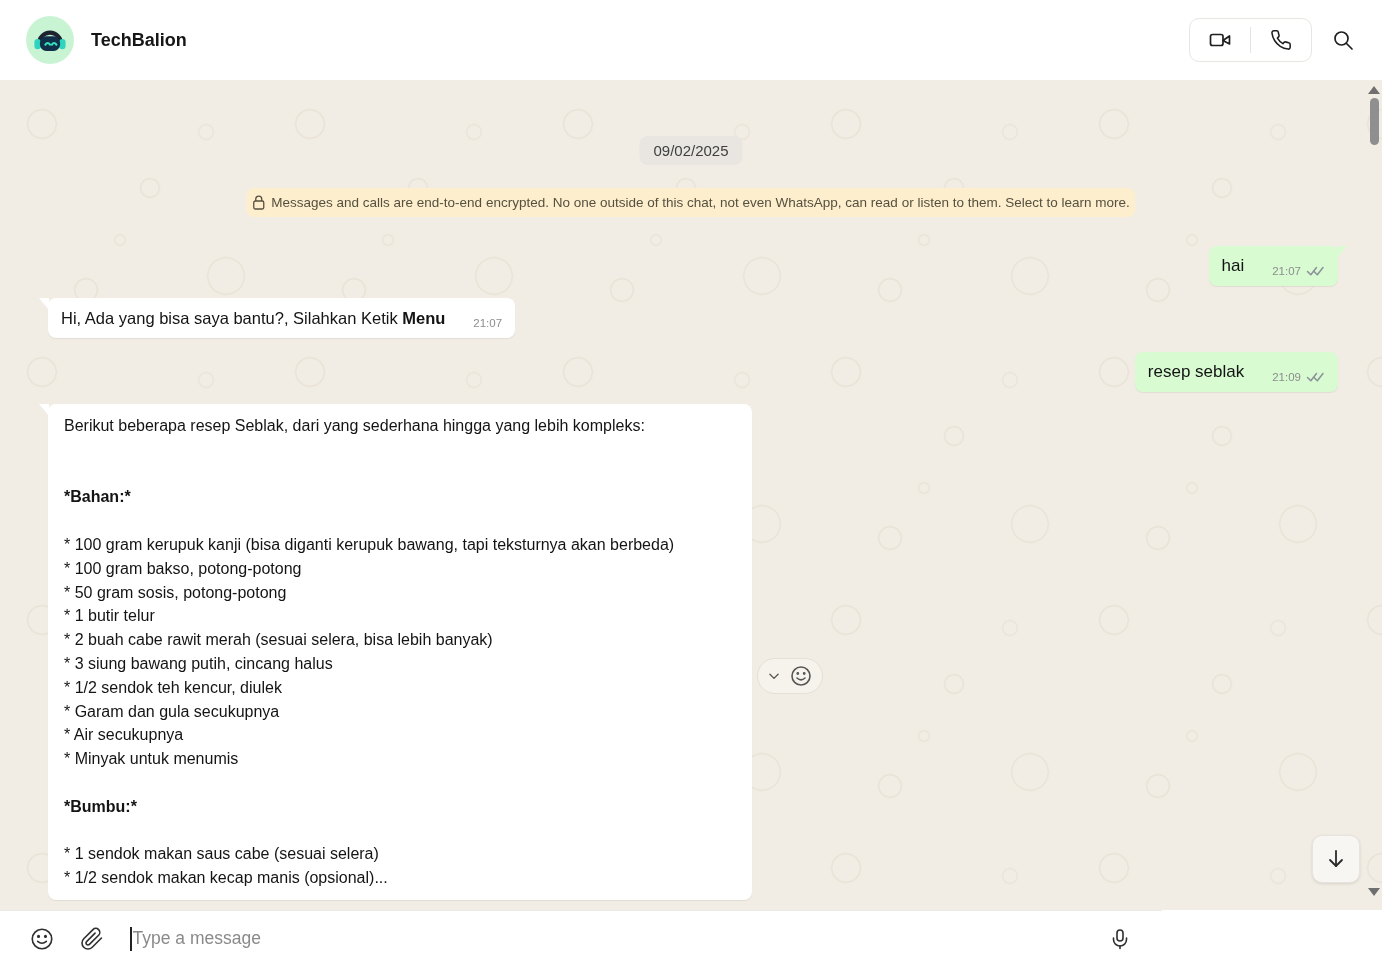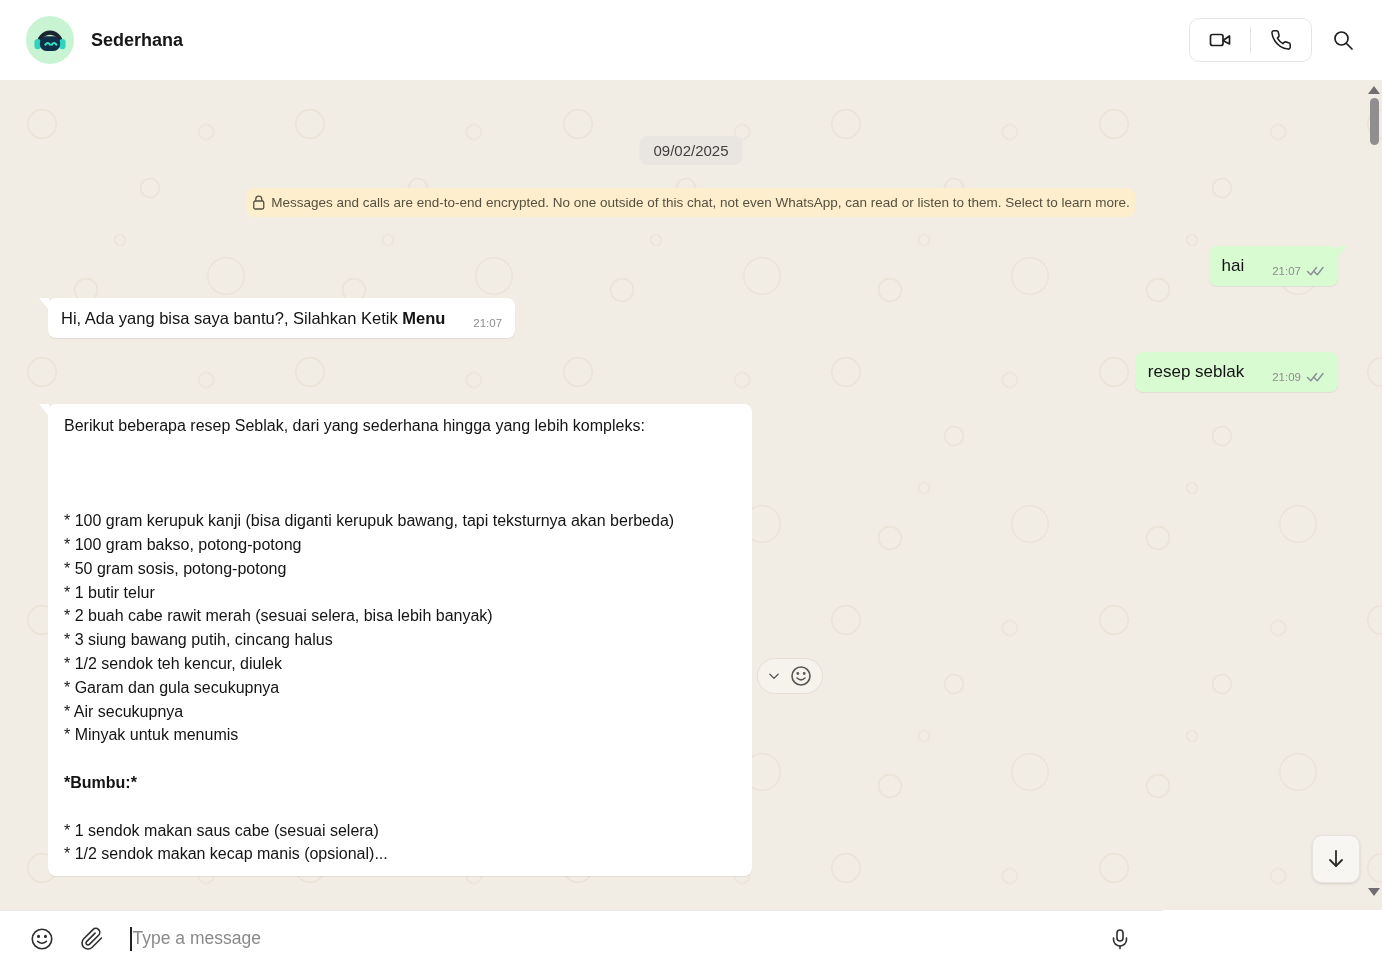--- a/index.html
+++ b/index.html
@@ -137,21 +137,21 @@
   <div class="avatar">
     <svg width="44" height="44" viewBox="0 0 48 48">
       <path d="M12 28 a12 12 0 0 1 24 0" fill="none" stroke="#1c2430" stroke-width="4.5" stroke-linecap="round"></path>
       <rect x="7" y="23" width="7" height="11" rx="3.5" fill="#2dd4bf"></rect>
       <rect x="34" y="23" width="7" height="11" rx="3.5" fill="#2dd4bf"></rect>
       <rect x="13" y="20" width="22" height="16" rx="7" fill="#103049"></rect>
       <path d="M19 29 q2.5 -3.5 5 0" fill="none" stroke="#35e0c0" stroke-width="2.4" stroke-linecap="round"></path>
       <path d="M26 29 q2.5 -3.5 5 0" fill="none" stroke="#35e0c0" stroke-width="2.4" stroke-linecap="round"></path>
     </svg>
   </div>
-  <div class="chat-title">Sederhana</div>
+  <div class="chat-title">TechBalion</div>
 
   <div class="header-right">
     <div class="call-group">
       <button class="call-btn">
         <svg class="stroke" width="24" height="24" viewBox="0 0 24 24">
           <rect x="2.5" y="6.5" width="12.5" height="11" rx="2"></rect>
           <path d="M15 12.5 l6.5 -4.5 v8 z"></path>
         </svg>
       </button>
       <div class="call-divider"></div>
@@ -222,20 +222,21 @@
       </span>
     </div>
   </div>
 
   <div class="bubble in msg-recipe">
     <span class="tail"></span>
     <div>
         <div class="msg-line">Berikut beberapa resep Seblak, dari yang sederhana hingga yang lebih kompleks:</div>
         <div class="msg-line">&nbsp;</div>
         <div class="msg-line">&nbsp;</div>
+        <div class="msg-line bold">*Bahan:*</div>
         <div class="msg-line">&nbsp;</div>
         <div class="msg-line">* 100 gram kerupuk kanji (bisa diganti kerupuk bawang, tapi teksturnya akan berbeda)</div>
         <div class="msg-line">* 100 gram bakso, potong-potong</div>
         <div class="msg-line">* 50 gram sosis, potong-potong</div>
         <div class="msg-line">* 1 butir telur</div>
         <div class="msg-line">* 2 buah cabe rawit merah (sesuai selera, bisa lebih banyak)</div>
         <div class="msg-line">* 3 siung bawang putih, cincang halus</div>
         <div class="msg-line">* 1/2 sendok teh kencur, diulek</div>
         <div class="msg-line">* Garam dan gula secukupnya</div>
         <div class="msg-line">* Air secukupnya</div>

